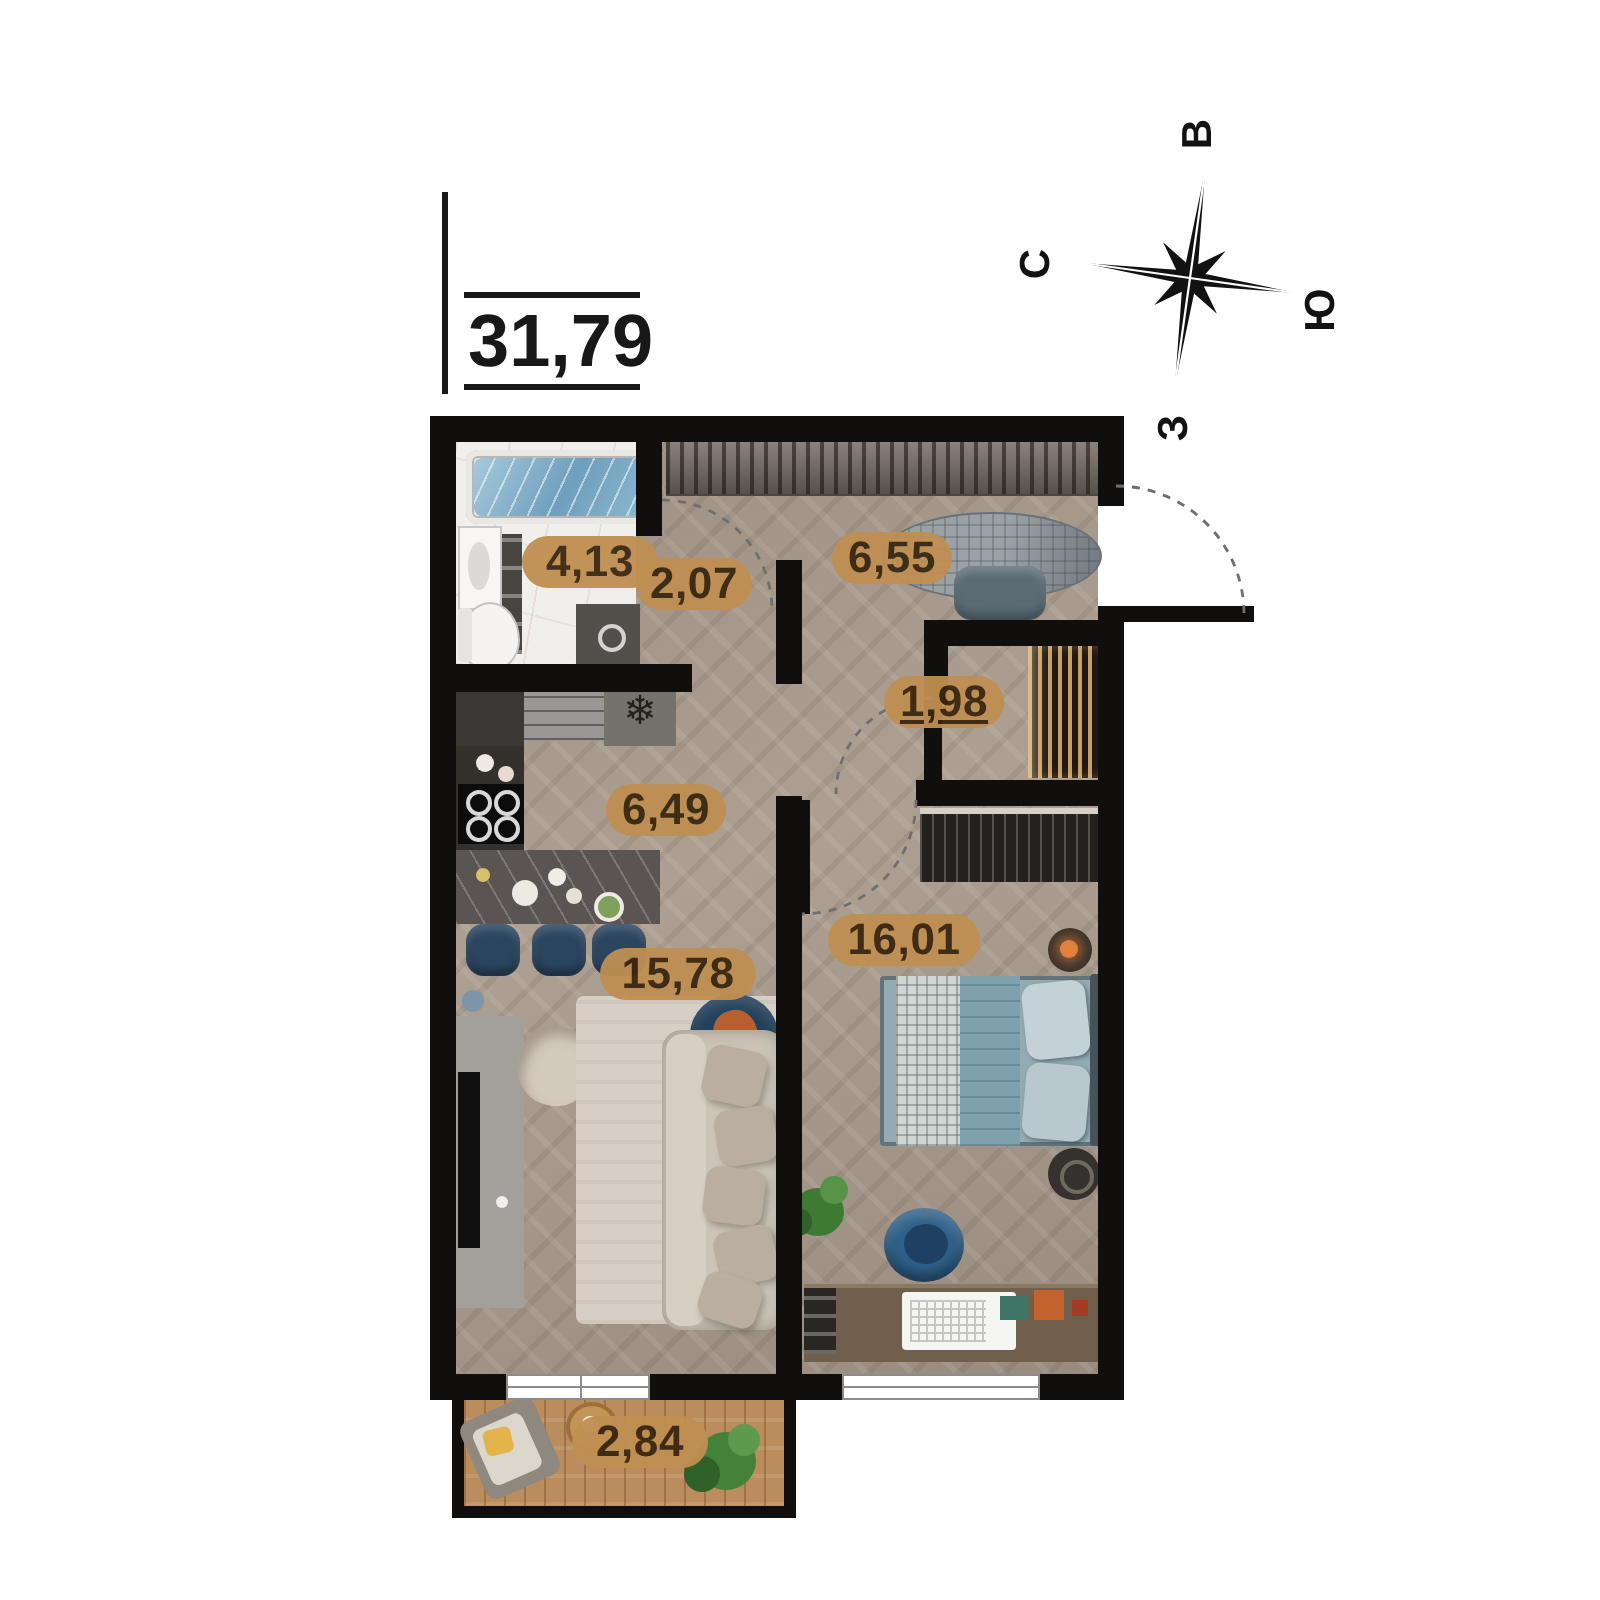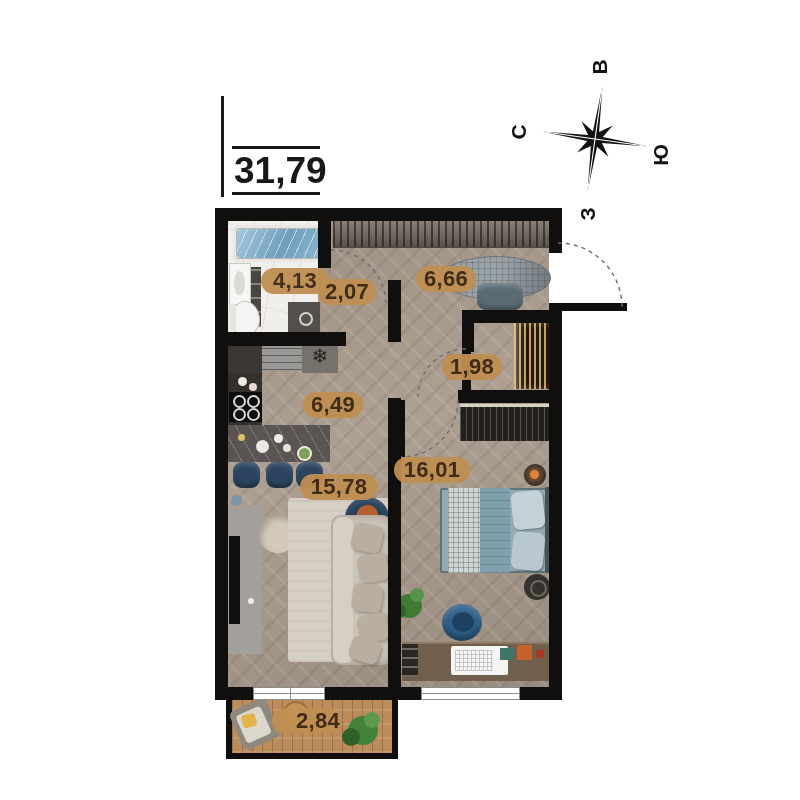--- a/index.html
+++ b/index.html
@@ -199,25 +199,25 @@
   .b-plant2{left:342px;top:728px;width:18px;height:18px;background:#2f6128;z-index:4;}
   .b-plant3{left:364px;top:712px;width:16px;height:16px;background:#5d9a4d;z-index:4;}
 
   
   .lbl{position:absolute;height:26px;line-height:26px;border-radius:13px;background:var(--label-bg);
     color:var(--label-tx);font-size:22px;font-weight:700;text-align:center;letter-spacing:.3px;
     z-index:8;opacity:.95;}
   .lbl-bathroom{left:261px;top:268px;width:68px;}
   .lbl-hallway{left:318px;top:279px;width:58px;}
   .lbl-entrance{left:416px;top:266px;width:60px;}
-  .lbl-closet{left:442px;top:354px;width:60px;}
+  .lbl-closet{left:442px;top:338px;width:60px;text-decoration:underline;}
   .lbl-kitchen{left:303px;top:392px;width:60px;}
   .lbl-living{left:300px;top:474px;width:78px;}
-  .lbl-bedroom{left:394px;top:457px;width:76px;}
-  .lbl-balcony{left:272px;top:708px;width:68px;text-align:right;}
+  .lbl-bedroom{left:414px;top:457px;width:76px;}
+  .lbl-balcony{left:286px;top:708px;width:68px;}
 
   .arcs{position:absolute;left:0;top:0;width:800px;height:800px;z-index:7;pointer-events:none;}
 </style>
 </head>
 <body>
 
 <div class="page">
 
   <div class="title-divider"></div>
   <div class="area-underline u1"></div>
@@ -357,20 +357,20 @@
     <div class="b-pillow"></div>
   </div>
   <div class="abs b-table"></div>
   <div class="abs b-cup"></div>
   <div class="abs plant-a b-plant1"></div>
   <div class="abs plant-a b-plant2"></div>
   <div class="abs plant-a b-plant3"></div>
 
   <div class="lbl lbl-bathroom">4,13</div>
   <div class="lbl lbl-hallway">2,07</div>
-  <div class="lbl lbl-entrance">6,66</div>
+  <div class="lbl lbl-entrance">6,55</div>
   <div class="lbl lbl-closet">1,98</div>
   <div class="lbl lbl-kitchen">6,49</div>
   <div class="lbl lbl-living">15,78</div>
   <div class="lbl lbl-bedroom">16,01</div>
   <div class="lbl lbl-balcony">2,84</div>
 
 </div>
 
 </body></html>

